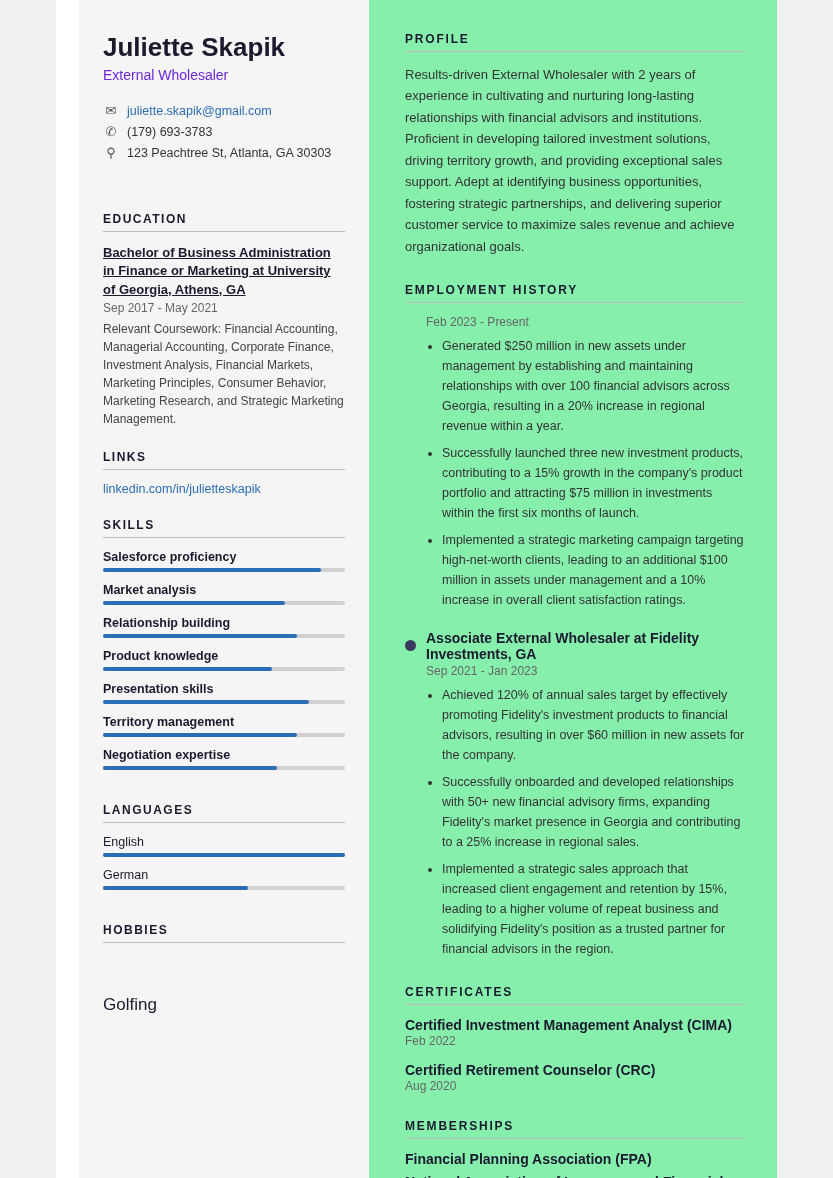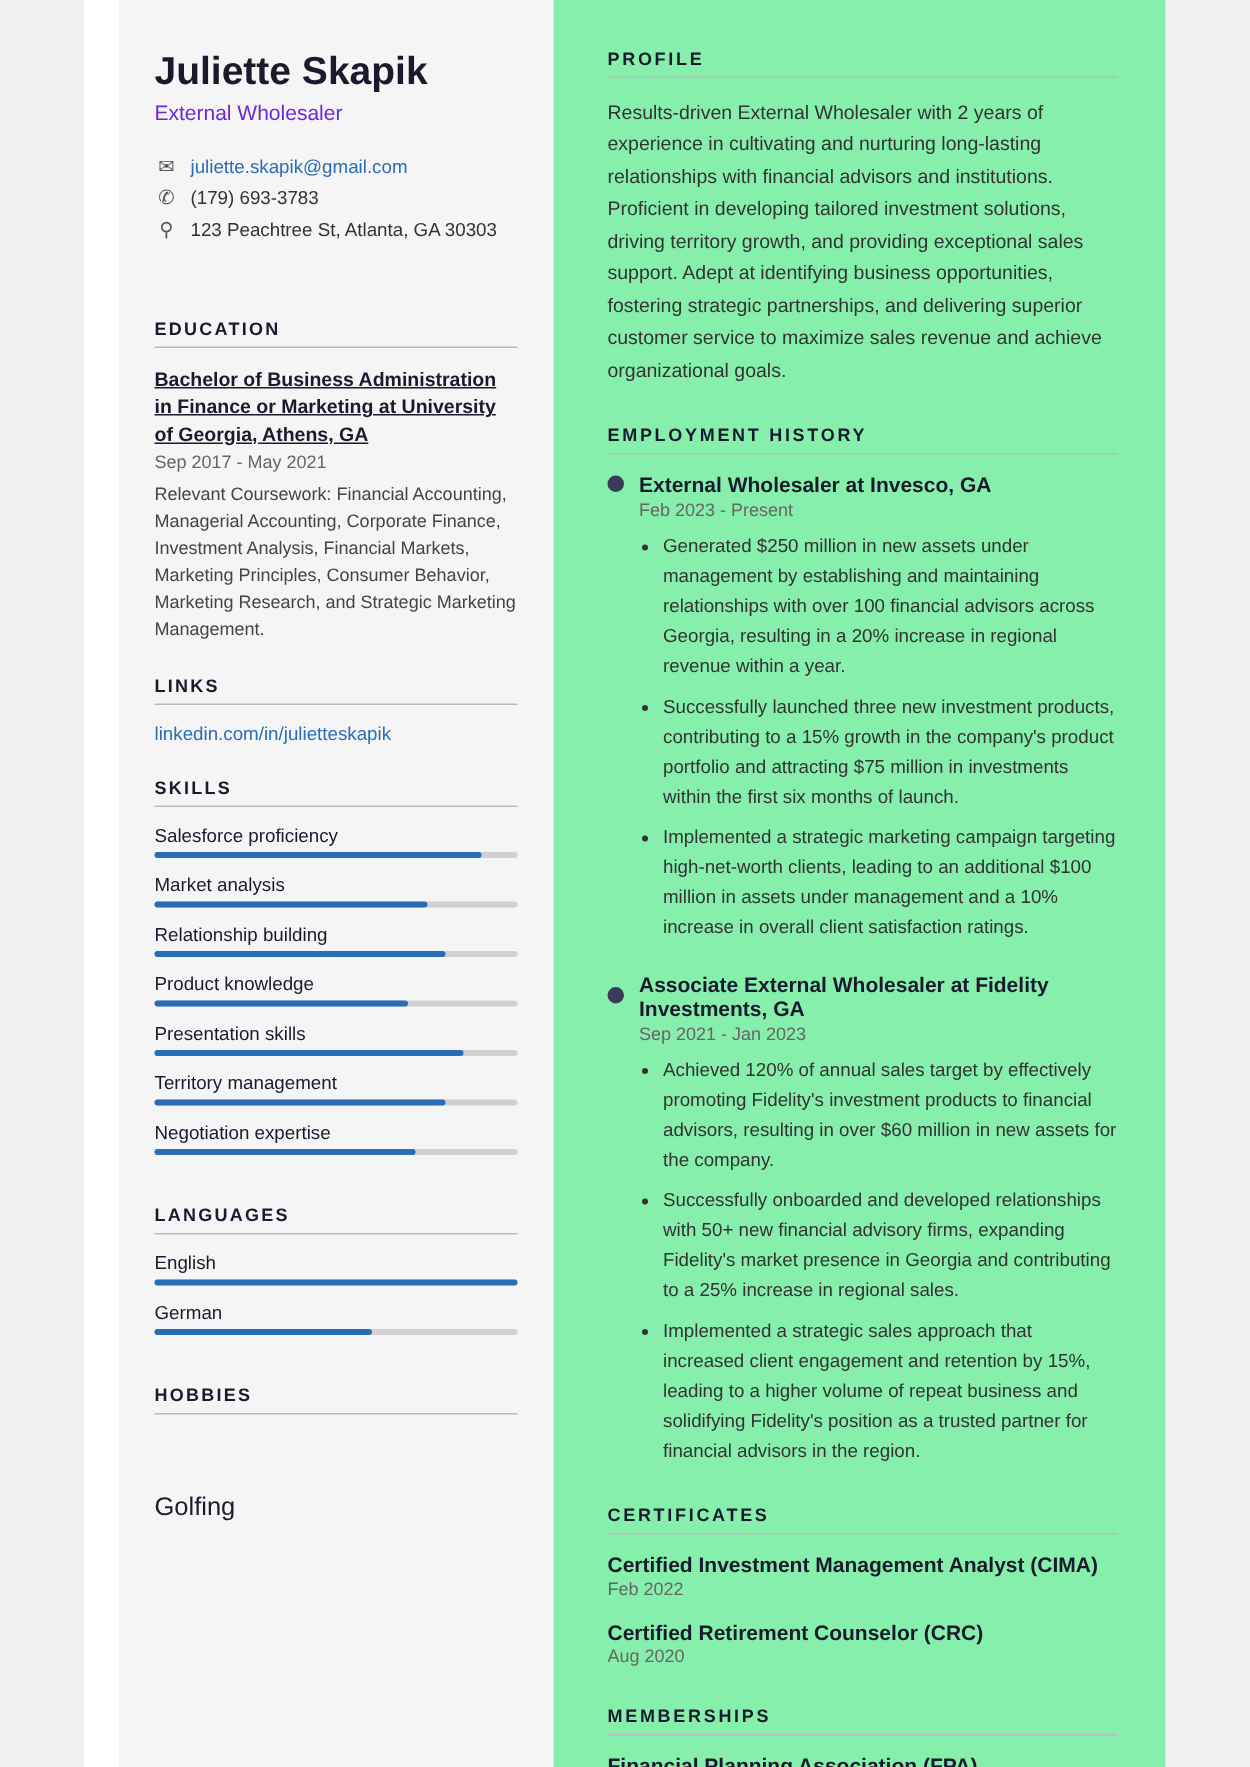--- a/index.html
+++ b/index.html
@@ -92,20 +92,21 @@
       color: #444;
       line-height: 1.5;
     }
     .link-item {
       font-size: 12.5px;
       color: #2a6db5;
       text-decoration: none;
     }
     .skill-item {
       margin-bottom: 11px;
+      font-weight: bold;
     }
     .skill-name {
       font-size: 12.5px;
       color: #1a1a2e;
       margin-bottom: 4px;
     }
     .skill-bar-bg {
       height: 4px;
       background: #d0d0d0;
       border-radius: 2px;
@@ -311,24 +312,20 @@
   </div>
 
   <div class="main">
 
     <div class="main-section-title">PROFILE</div>
     <p class="profile-text">Results-driven External Wholesaler with 2 years of experience in cultivating and nurturing long-lasting relationships with financial advisors and institutions. Proficient in developing tailored investment solutions, driving territory growth, and providing exceptional sales support. Adept at identifying business opportunities, fostering strategic partnerships, and delivering superior customer service to maximize sales revenue and achieve organizational goals.</p>
 
     <div class="main-section-title">EMPLOYMENT HISTORY</div>
 
     <div class="job-block">
-      <div class="job-title">
-        <span class="job-dot"></span>
-        <span>External Wholesaler at Invesco, GA</span>
-      </div>
       <div class="job-dates">Feb 2023 - Present</div>
       <ul class="job-bullets">
         <li>Generated $250 million in new assets under management by establishing and maintaining relationships with over 100 financial advisors across Georgia, resulting in a 20% increase in regional revenue within a year.</li>
         <li>Successfully launched three new investment products, contributing to a 15% growth in the company's product portfolio and attracting $75 million in investments within the first six months of launch.</li>
         <li>Implemented a strategic marketing campaign targeting high-net-worth clients, leading to an additional $100 million in assets under management and a 10% increase in overall client satisfaction ratings.</li>
       </ul>
     </div>
 
     <div class="job-block">
       <div class="job-title">

